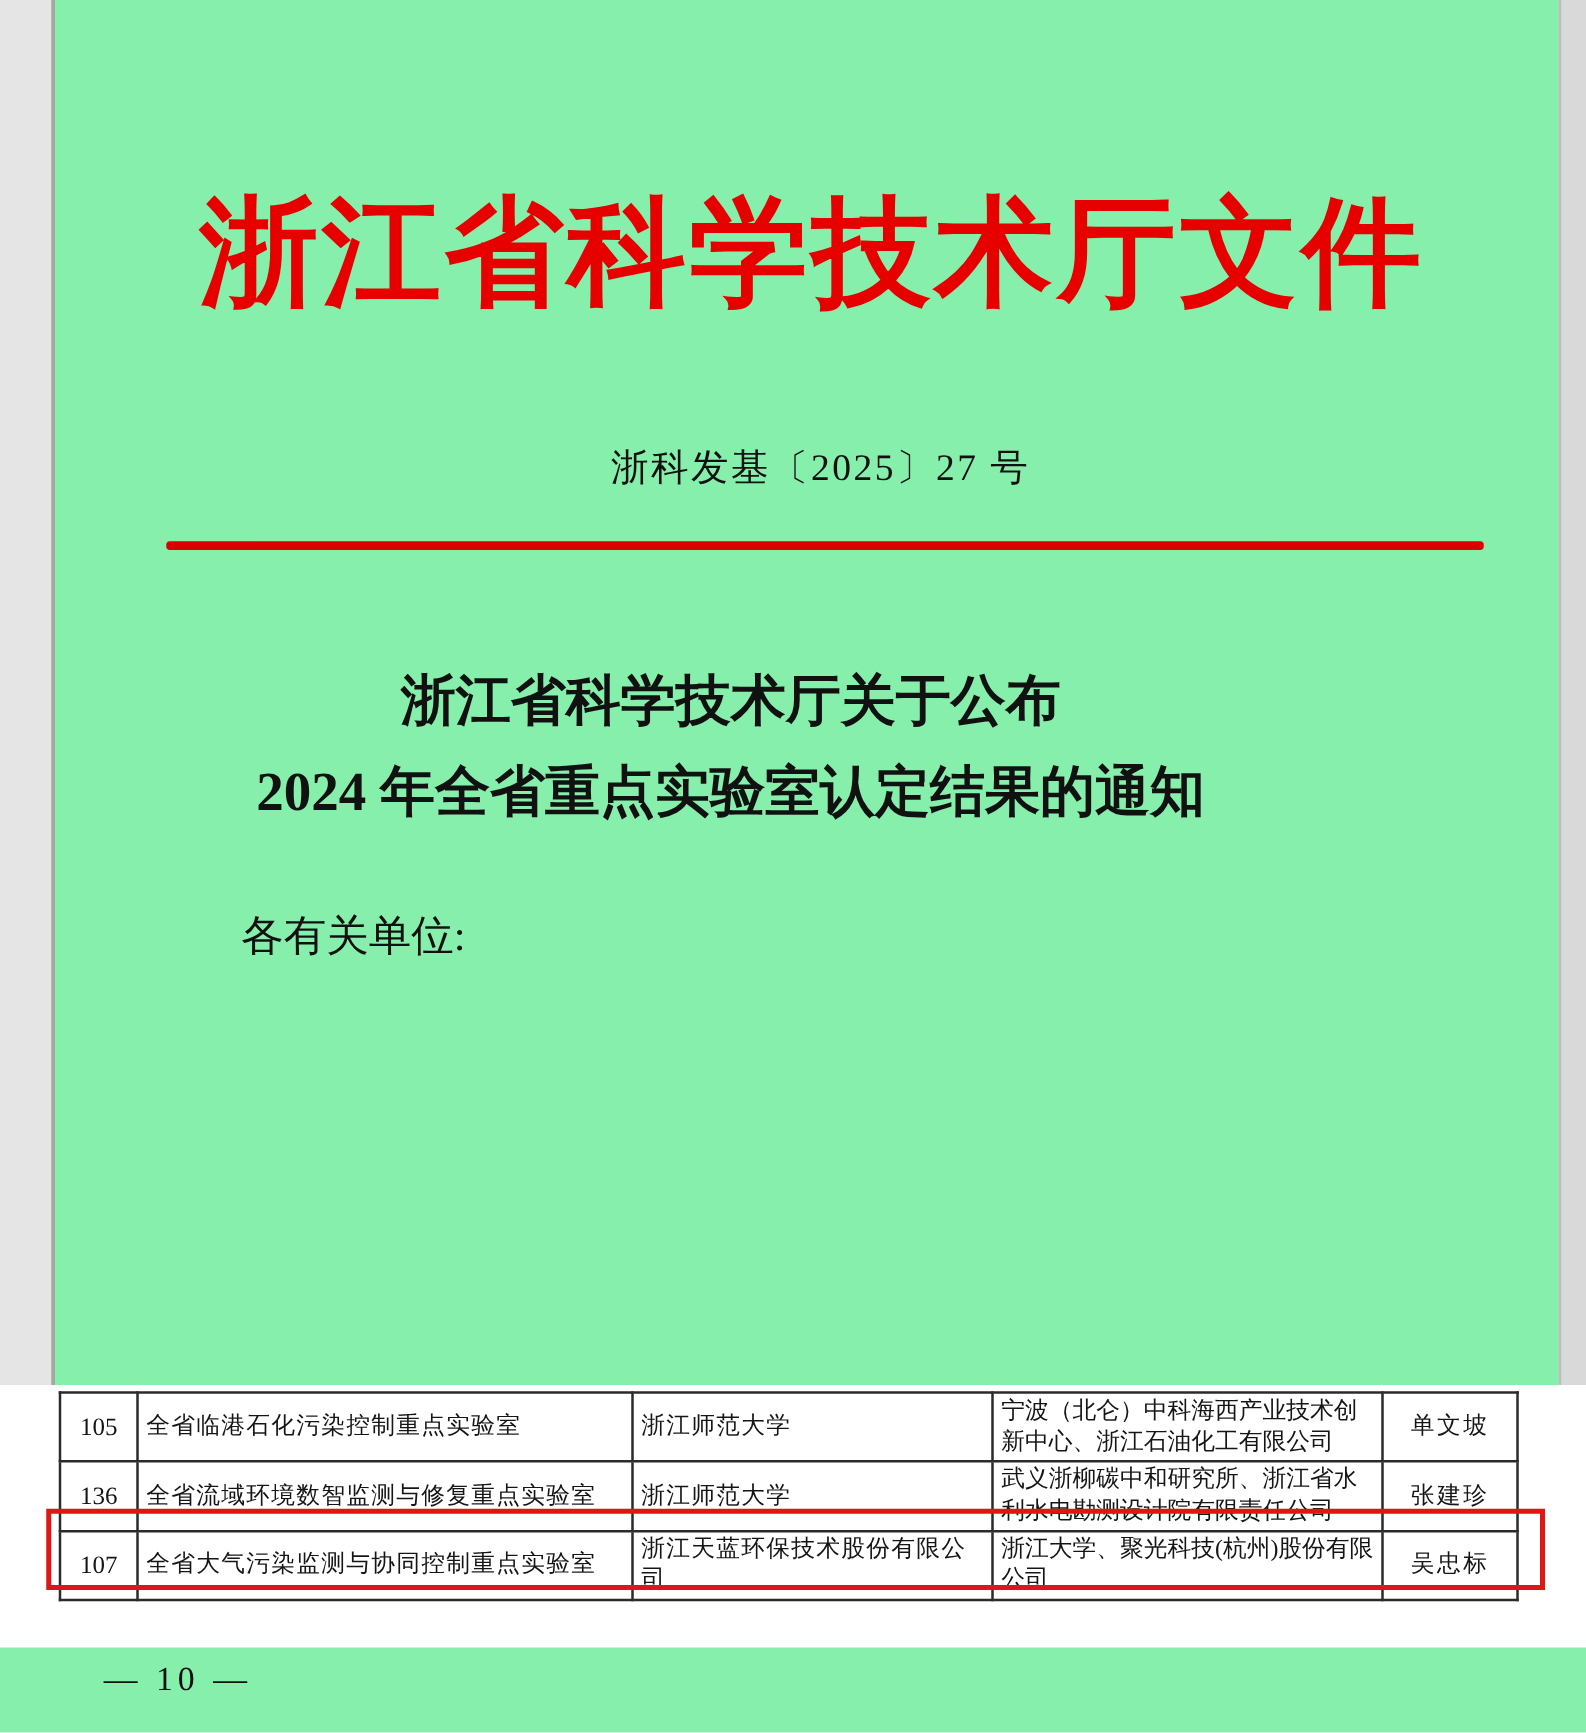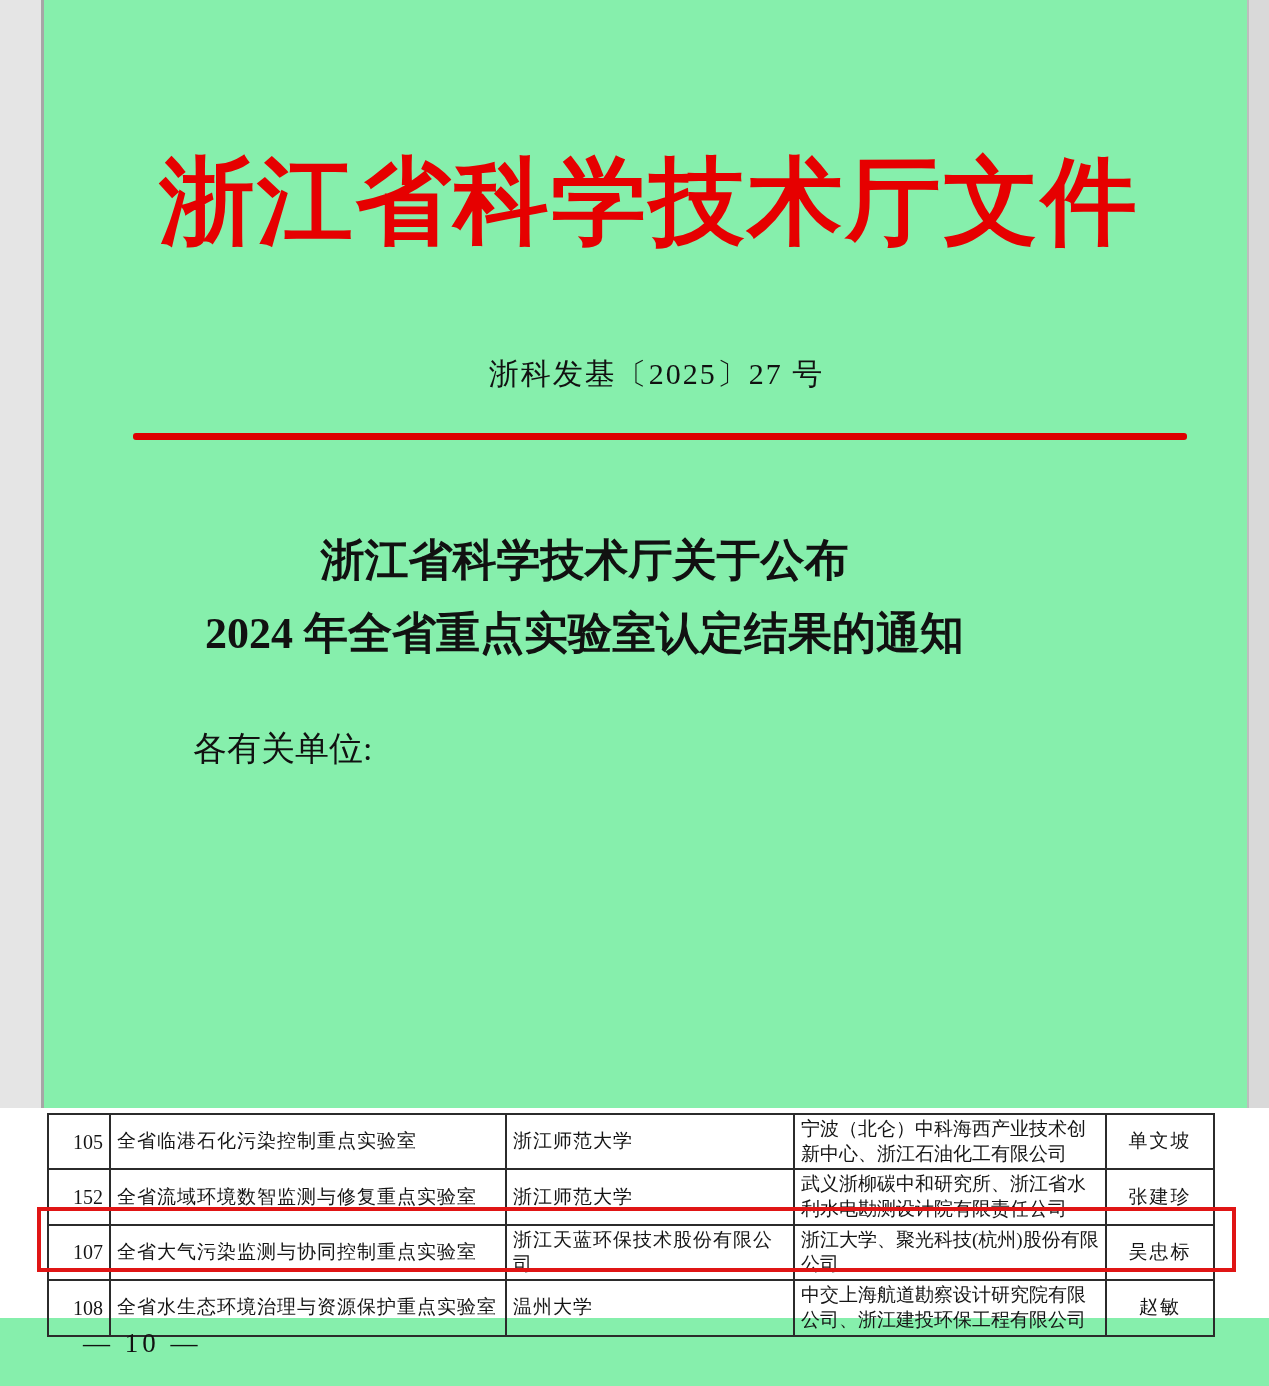--- a/index.html
+++ b/index.html
@@ -64,21 +64,21 @@
   }
   table.results{
     position:absolute;left:47px;top:5px;
     width:1166px;border-collapse:collapse;table-layout:fixed;
     font-size:19px;color:#151515;
   }
   table.results td{
     border:2px solid #2b2b2b;vertical-align:middle;
     padding:2px 6px;line-height:1.3;
   }
-  td.c-no{text-align:right;font-size:20px;padding:2px 2px;}
+  td.c-no{text-align:center;font-size:20px;padding:2px 2px;}
   td.c-lab{padding-left:30px;letter-spacing:1px;}
   td.c-host{padding-left:12px;letter-spacing:1px;}
   td.c-partner{padding:2px 7px;}
   td.c-director{text-align:center;letter-spacing:2px;}
   tr.r0{height:52px;} tr.r1{height:47px;} tr.r2{height:51px;} tr.r3{height:47px;}
   
   .highlight-box{
     position:absolute;left:37px;top:1207px;width:1191px;height:57px;
     border:4px solid #e01515;background:transparent;z-index:5;
   }
@@ -130,40 +130,33 @@
       <tbody>
 
       <tr class="r0">
             <td class="c-no">105</td>
             <td class="c-lab">全省临港石化污染控制重点实验室</td>
             <td class="c-host">浙江师范大学</td>
             <td class="c-partner">宁波（北仑）中科海西产业技术创新中心、浙江石油化工有限公司</td>
             <td class="c-director">单文坡</td>
           </tr>
           <tr class="r1">
-            <td class="c-no">152</td>
+            <td class="c-no">136</td>
             <td class="c-lab">全省流域环境数智监测与修复重点实验室</td>
             <td class="c-host">浙江师范大学</td>
             <td class="c-partner">武义浙柳碳中和研究所、浙江省水利水电勘测设计院有限责任公司</td>
             <td class="c-director">张建珍</td>
           </tr>
           <tr class="row-highlighted r2">
             <td class="c-no">107</td>
             <td class="c-lab">全省大气污染监测与协同控制重点实验室</td>
             <td class="c-host">浙江天蓝环保技术股份有限公司</td>
             <td class="c-partner">浙江大学、聚光科技(杭州)股份有限公司</td>
             <td class="c-director">吴忠标</td>
           </tr>
-          <tr class="r3">
-            <td class="c-no">108</td>
-            <td class="c-lab">全省水生态环境治理与资源保护重点实验室</td>
-            <td class="c-host">温州大学</td>
-            <td class="c-partner">中交上海航道勘察设计研究院有限公司、浙江建投环保工程有限公司</td>
-            <td class="c-director">赵敏</td>
-          </tr>
         </tbody>
     </table>
   </div>
 
   <div class="highlight-box"></div>
 
   <div class="page-number">— 10 —</div>
 
 </div>
 

